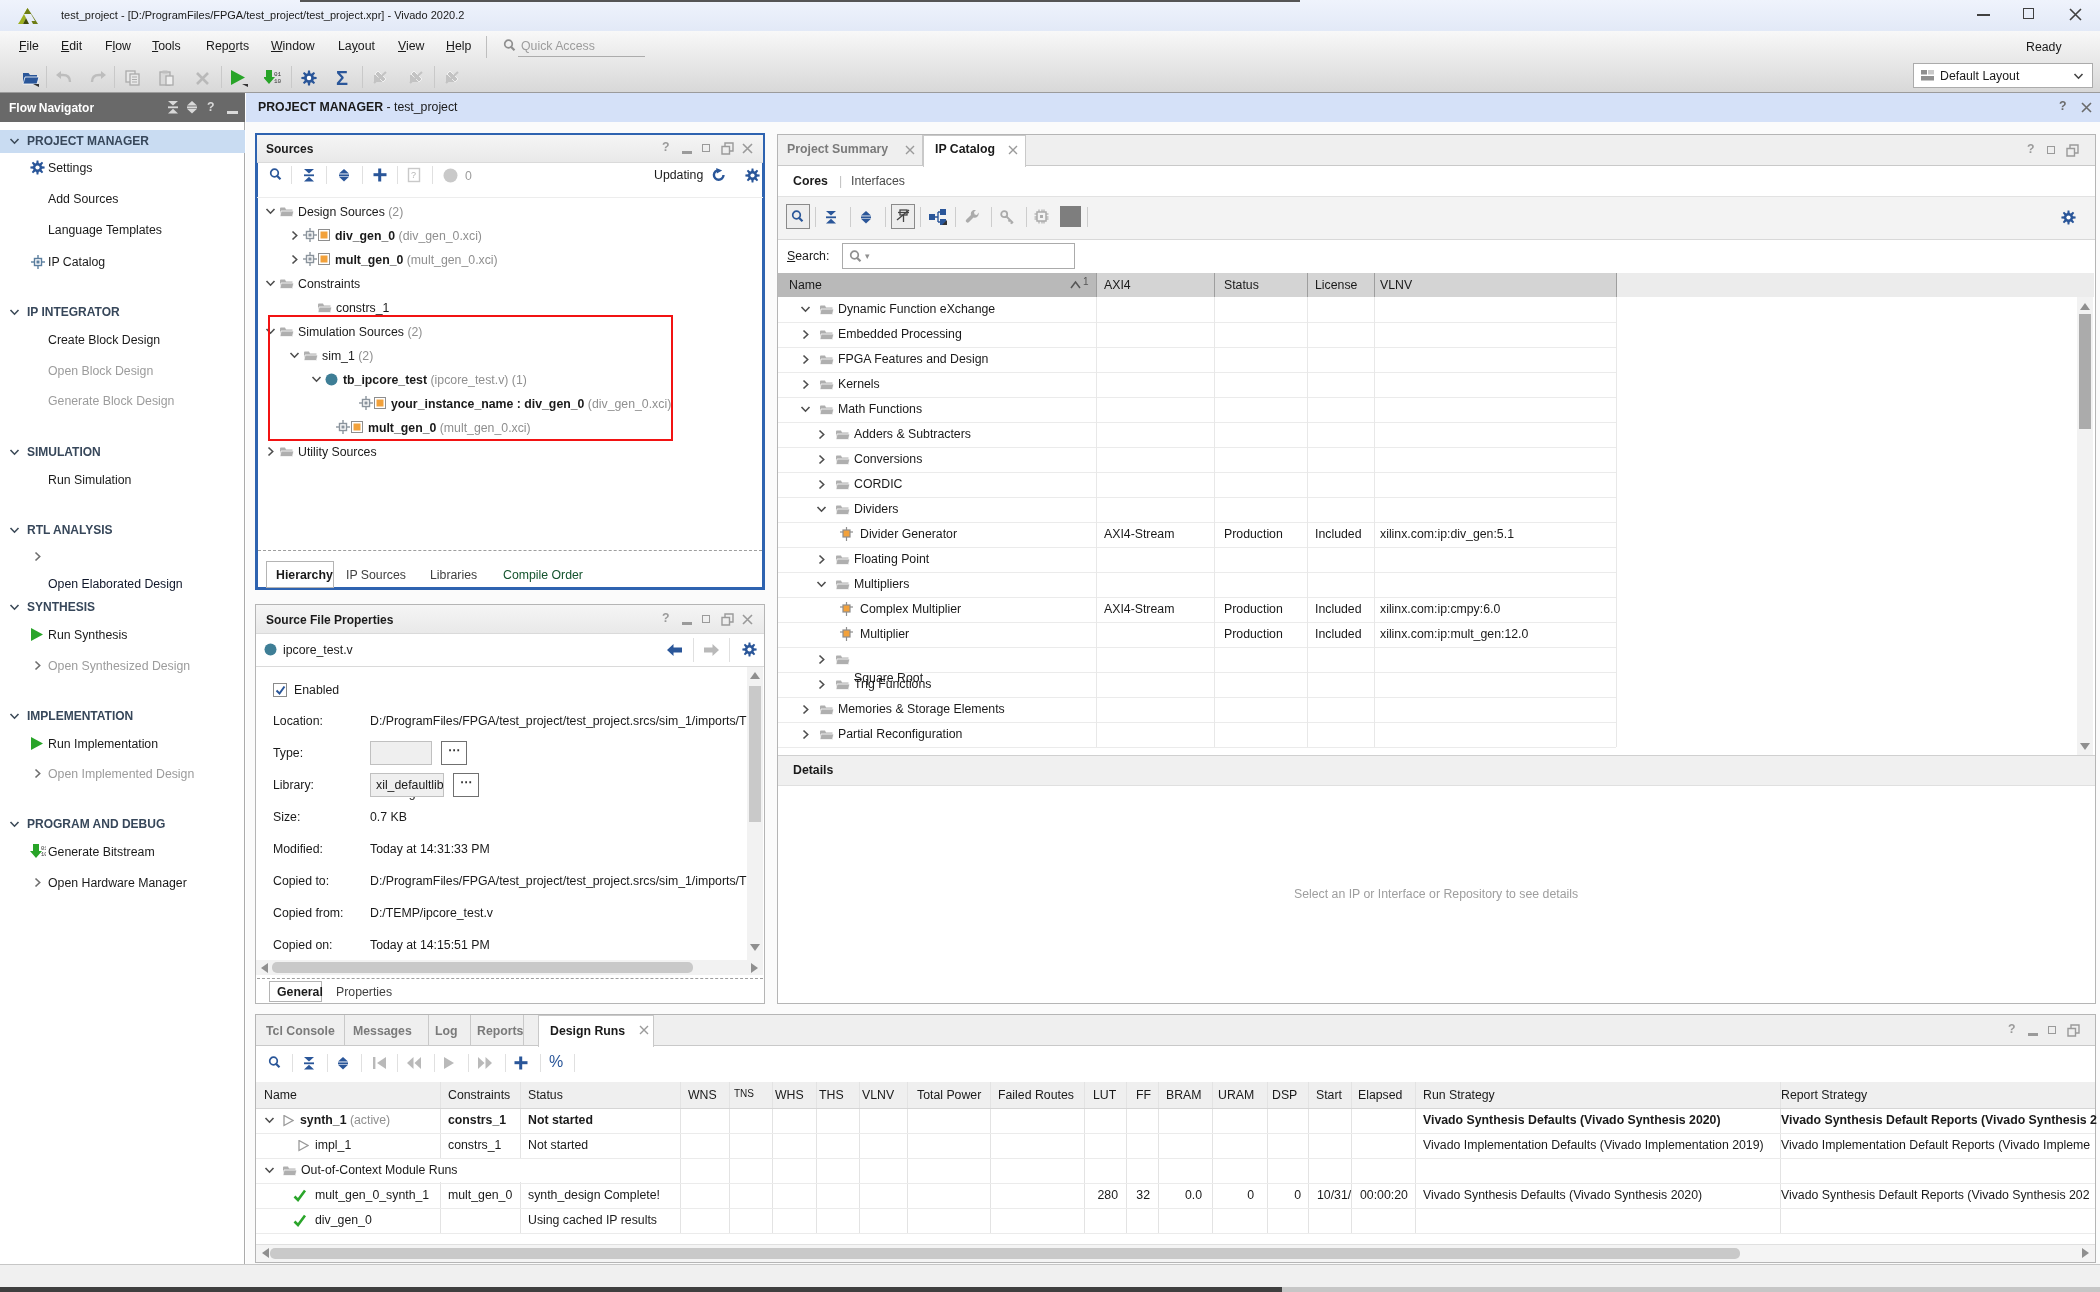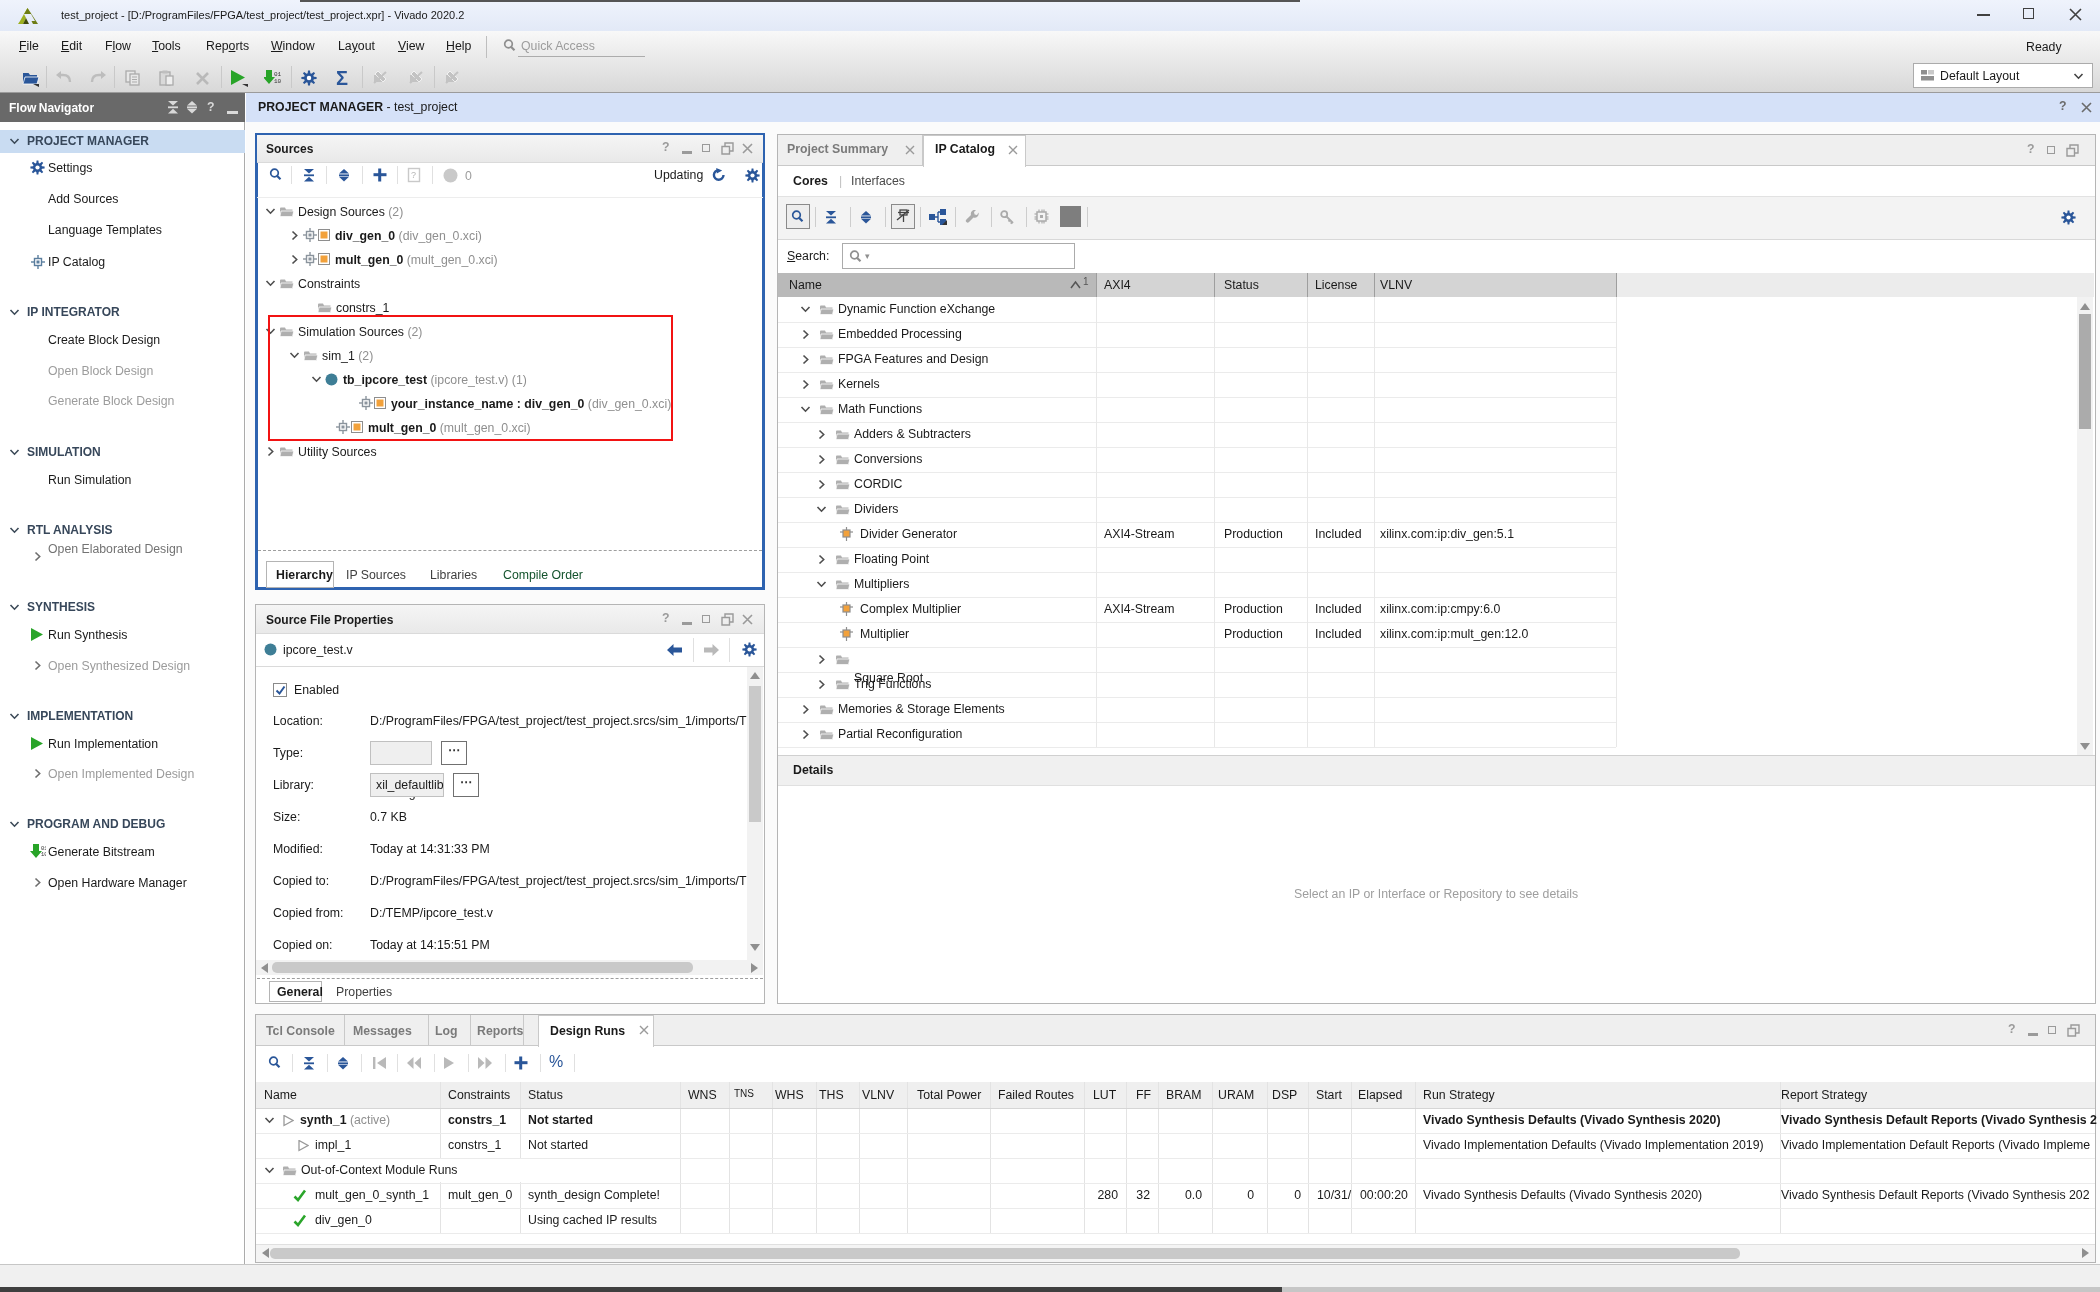--- a/index.html
+++ b/index.html
@@ -164,21 +164,21 @@
     <rect x="5.5" y="5.5" width="3" height="3" fill="#5B7E9E"></rect>
     <line x1="7" y1="0" x2="7" y2="3.5" stroke="#5B7E9E" stroke-width="1.4"></line>
     <line x1="7" y1="10.5" x2="7" y2="14" stroke="#5B7E9E" stroke-width="1.4"></line>
     <line x1="0" y1="7" x2="3.5" y2="7" stroke="#5B7E9E" stroke-width="1.4"></line>
     <line x1="10.5" y1="7" x2="14" y2="7" stroke="#5B7E9E" stroke-width="1.4"></line>
   </svg>
 <div class="tx " style="left:48px;top:334px;font-size:12.3px;color:#1A1A1A">Create Block Design</div>
 <div class="tx " style="left:48px;top:365px;font-size:12.3px;color:#9C9C9C">Open Block Design</div>
 <div class="tx " style="left:48px;top:395px;font-size:12.3px;color:#9C9C9C">Generate Block Design</div>
 <div class="tx " style="left:48px;top:474px;font-size:12.3px;color:#1A1A1A">Run Simulation</div>
-<div class="tx " style="left:48px;top:543px;font-size:12.3px;color:#737373">Open Elaborated Design</div>
+<div class="tx " style="left:48px;top:578px;font-size:12.3px;color:#0f172a">Open Elaborated Design</div>
 <svg style="position:absolute;left:32px;top:551px;" width="11" height="11" viewBox="0 0 11 11">
     <path d="M3.5 1.5 L7.7 5.5 L3.5 9.5" fill="none" stroke="#6E6E6E" stroke-width="1.6"></path>
   </svg>
 <div class="tx " style="left:48px;top:629px;font-size:12.3px;color:#1A1A1A">Run Synthesis</div>
 <svg style="position:absolute;left:31px;top:628px;" width="13" height="14" viewBox="0 0 13 14">
     <polygon points="0,0 12,6.5 0,13" fill="#28A428"></polygon>
   </svg>
 <div class="tx " style="left:48px;top:660px;font-size:12.3px;color:#9C9C9C">Open Synthesized Design</div>
 <svg style="position:absolute;left:32px;top:660px;" width="11" height="11" viewBox="0 0 11 11">
     <path d="M3.5 1.5 L7.7 5.5 L3.5 9.5" fill="none" stroke="#6E6E6E" stroke-width="1.6"></path>

